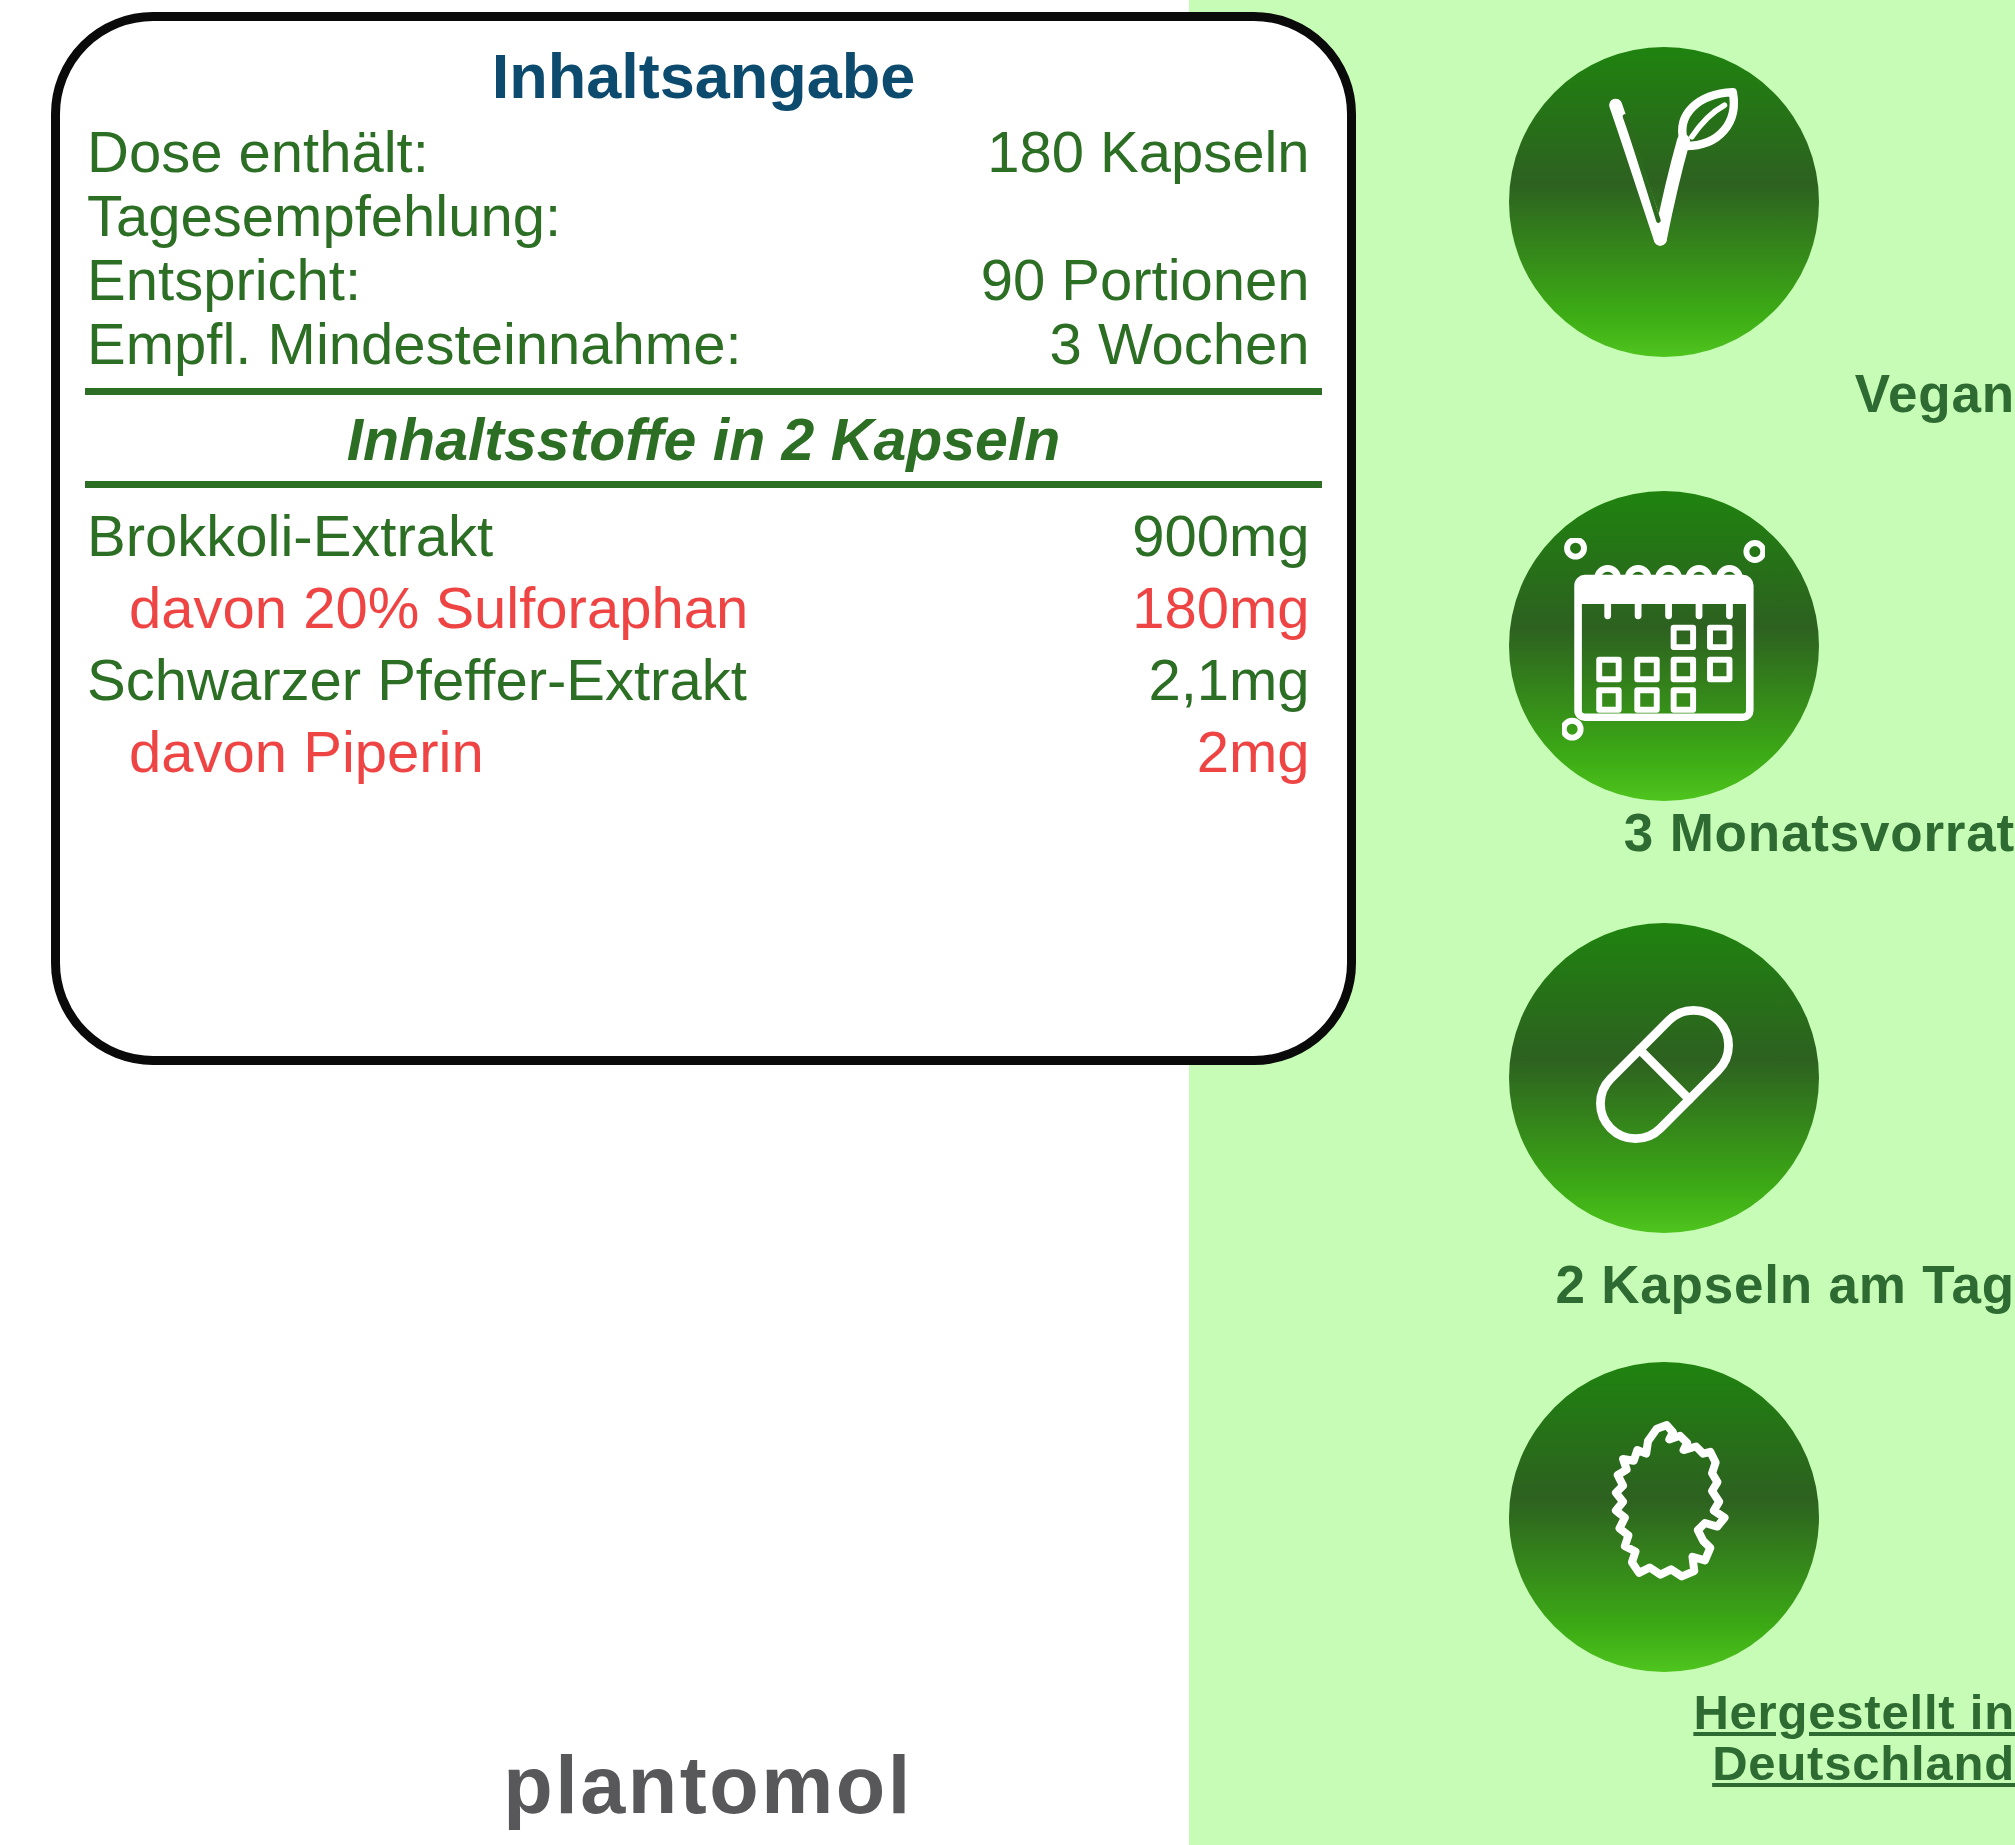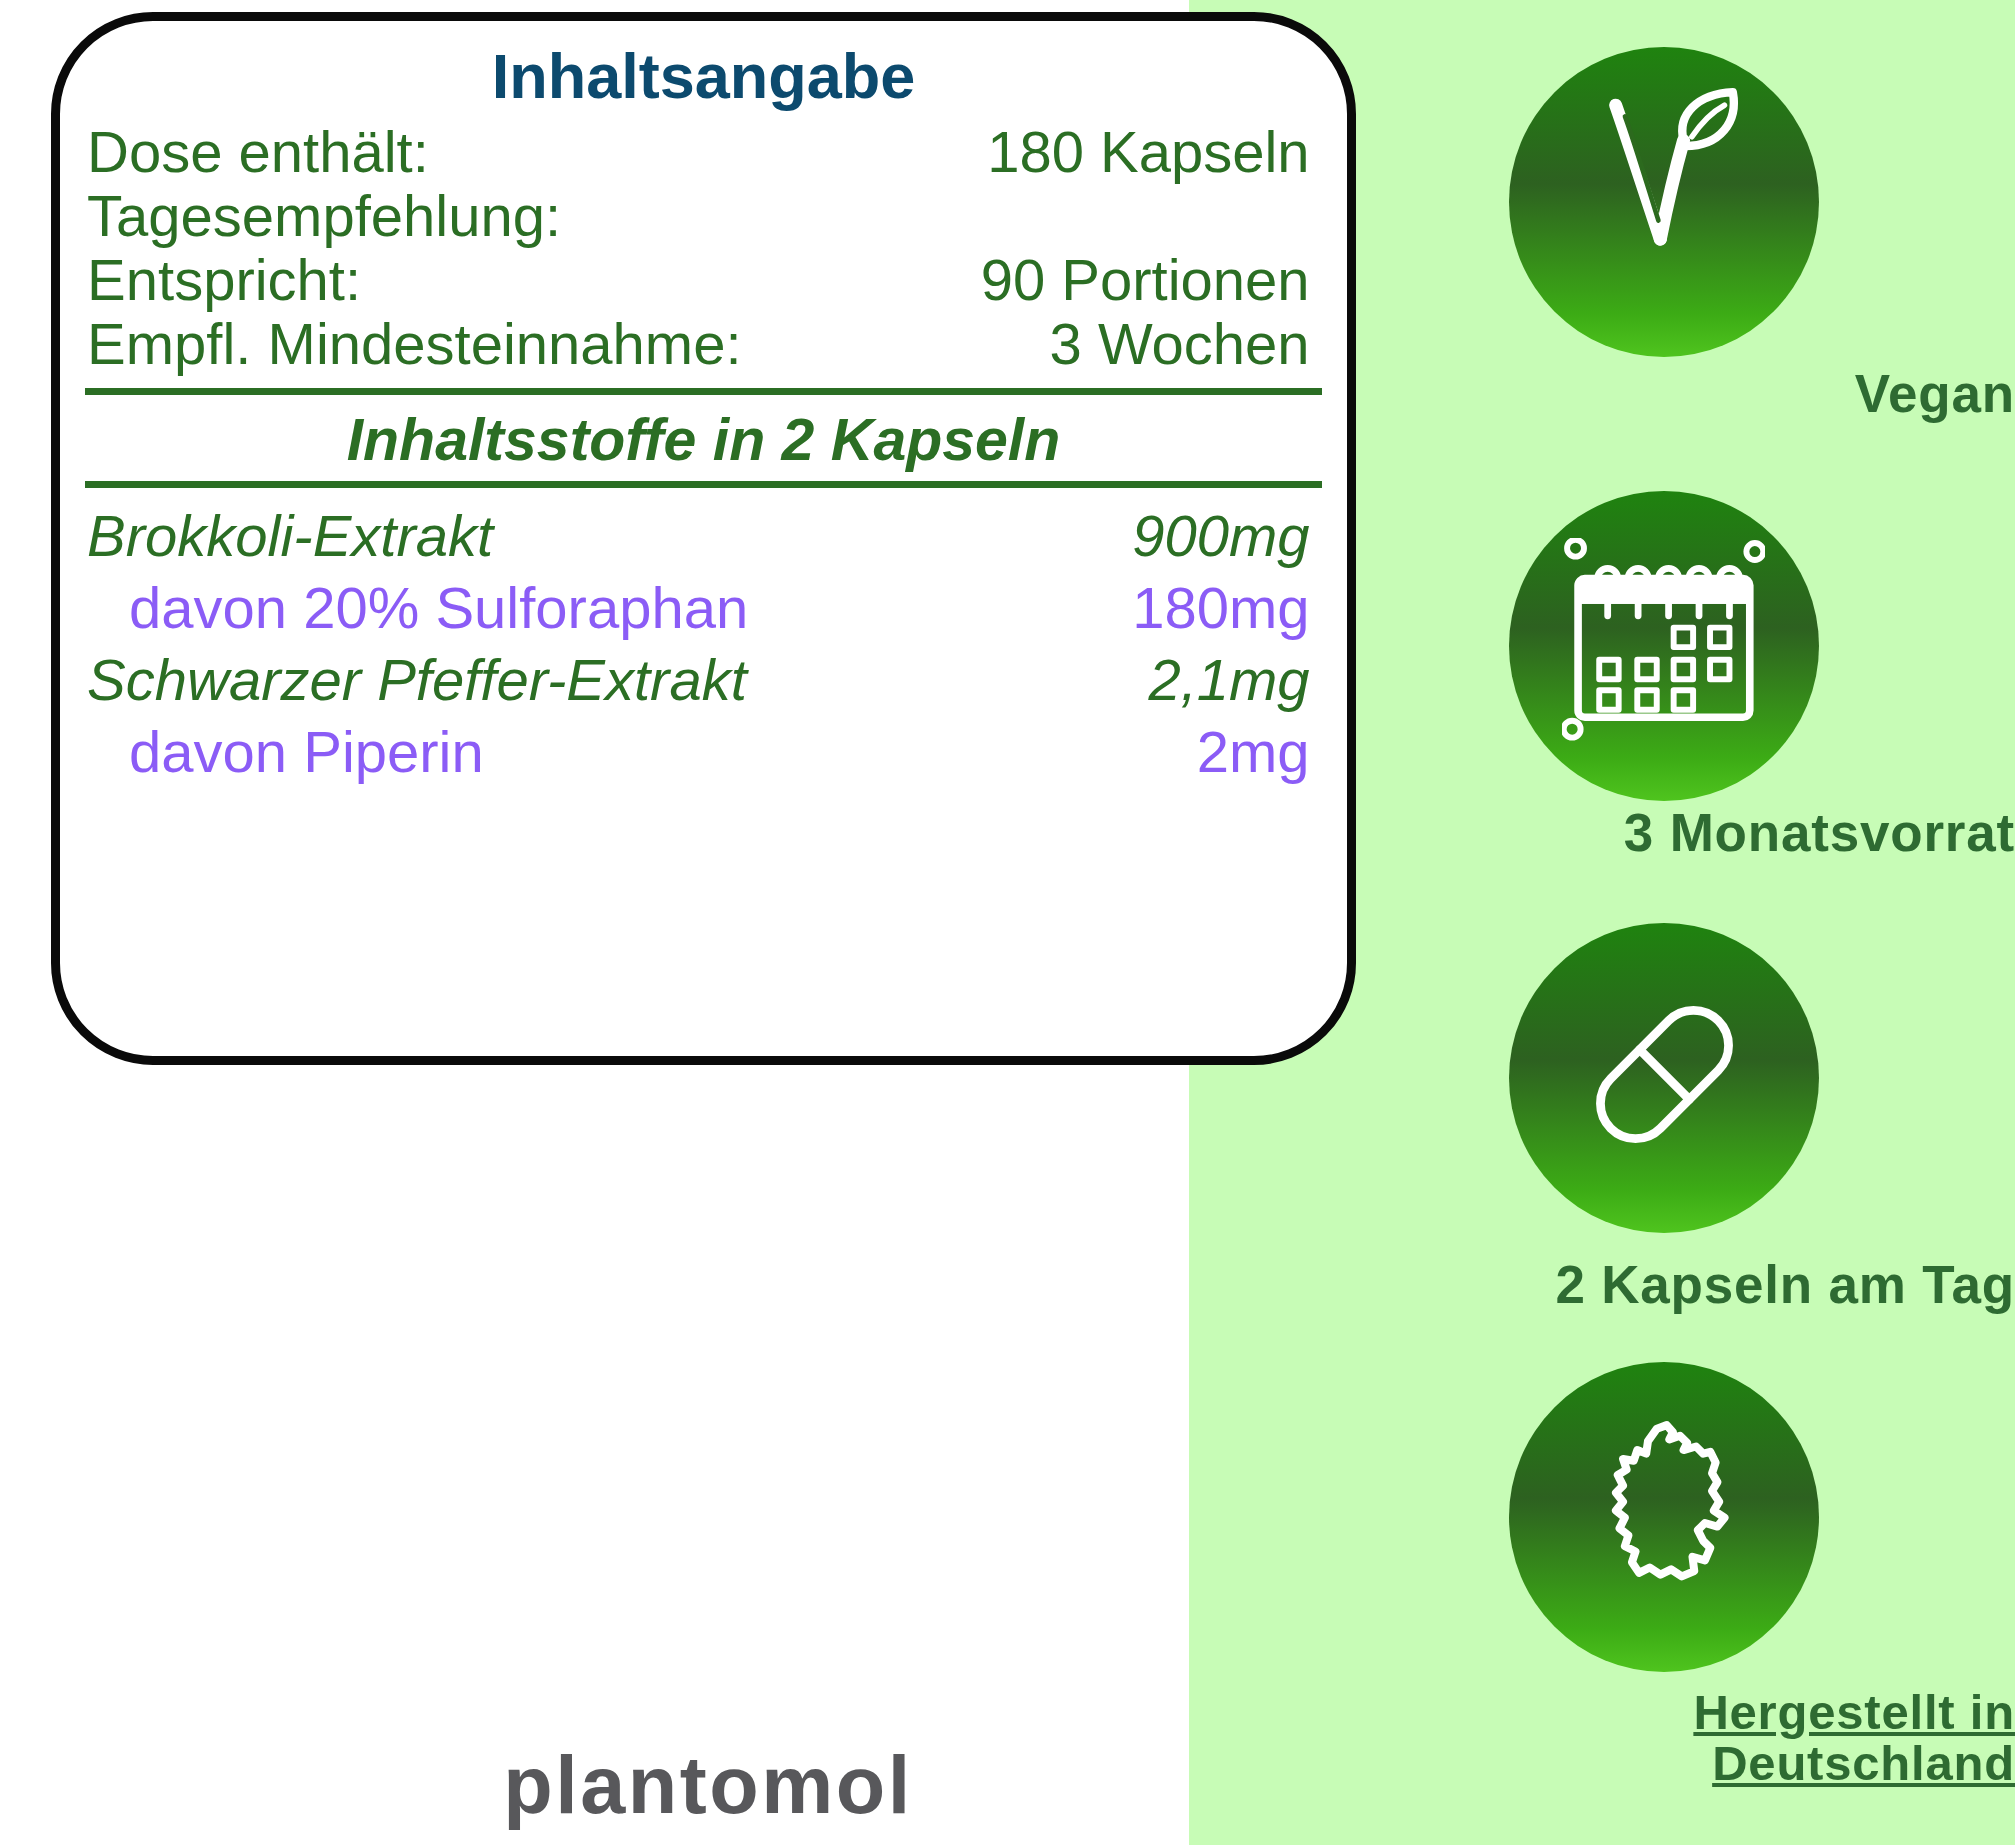--- a/index.html
+++ b/index.html
@@ -22,22 +22,22 @@
     background:#ffffff;border:9.3px solid #0a0a0a;border-radius:102px;padding:15.3px 25.4px 0 25.4px;}
   .box-title{text-align:center;font-size:63px;line-height:71px;font-weight:700;color:#0c4a6e;margin-top:5.1px;}
   .summary{margin-top:8px;}
   .srow{display:flex;justify-content:space-between;font-size:58px;line-height:64px;color:#2b6e24;
     font-weight:500;padding:0 12px 0 1.7px;}
   .divider{height:6.8px;background:#2b6e24;margin-top:12px;}
   .section-title{text-align:center;font-size:59px;line-height:81px;font-weight:700;color:#2b6e24;margin-top:5.1px;font-style:italic;}
   .ingredients{margin-top:12px;}
   .irow{display:flex;justify-content:space-between;font-size:58px;line-height:72px;
     font-weight:500;padding:0 12px 0 1.7px;}
-  .irow.dark{color:#2b6e24;font-style:italic;}
-  .irow.bright{color:#8b5cf6;}
+  .irow.dark{color:#2b6e24;}
+  .irow.bright{color:#ef4444;}
   .irow .indent{padding-left:42px;}
 
   .brand-logo{position:absolute;left:708px;top:1739px;transform:translateX(-50%);
     font-size:81px;font-weight:600;color:#58585b;letter-spacing:2.5px;}
 
   .icon-stroke{stroke:#ffffff;fill:none;stroke-linecap:round;stroke-linejoin:round;}
 </style>
 </head>
 <body>
 

